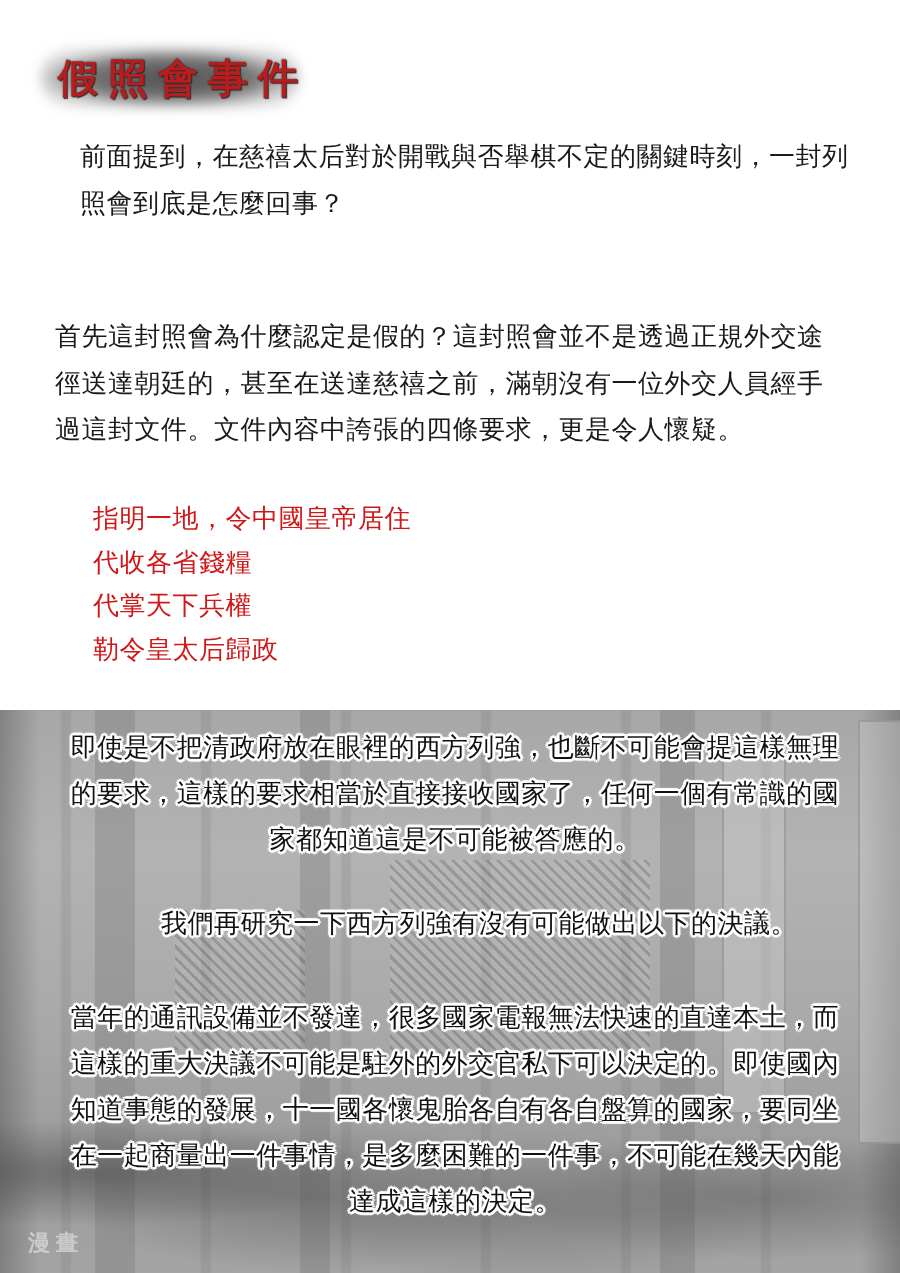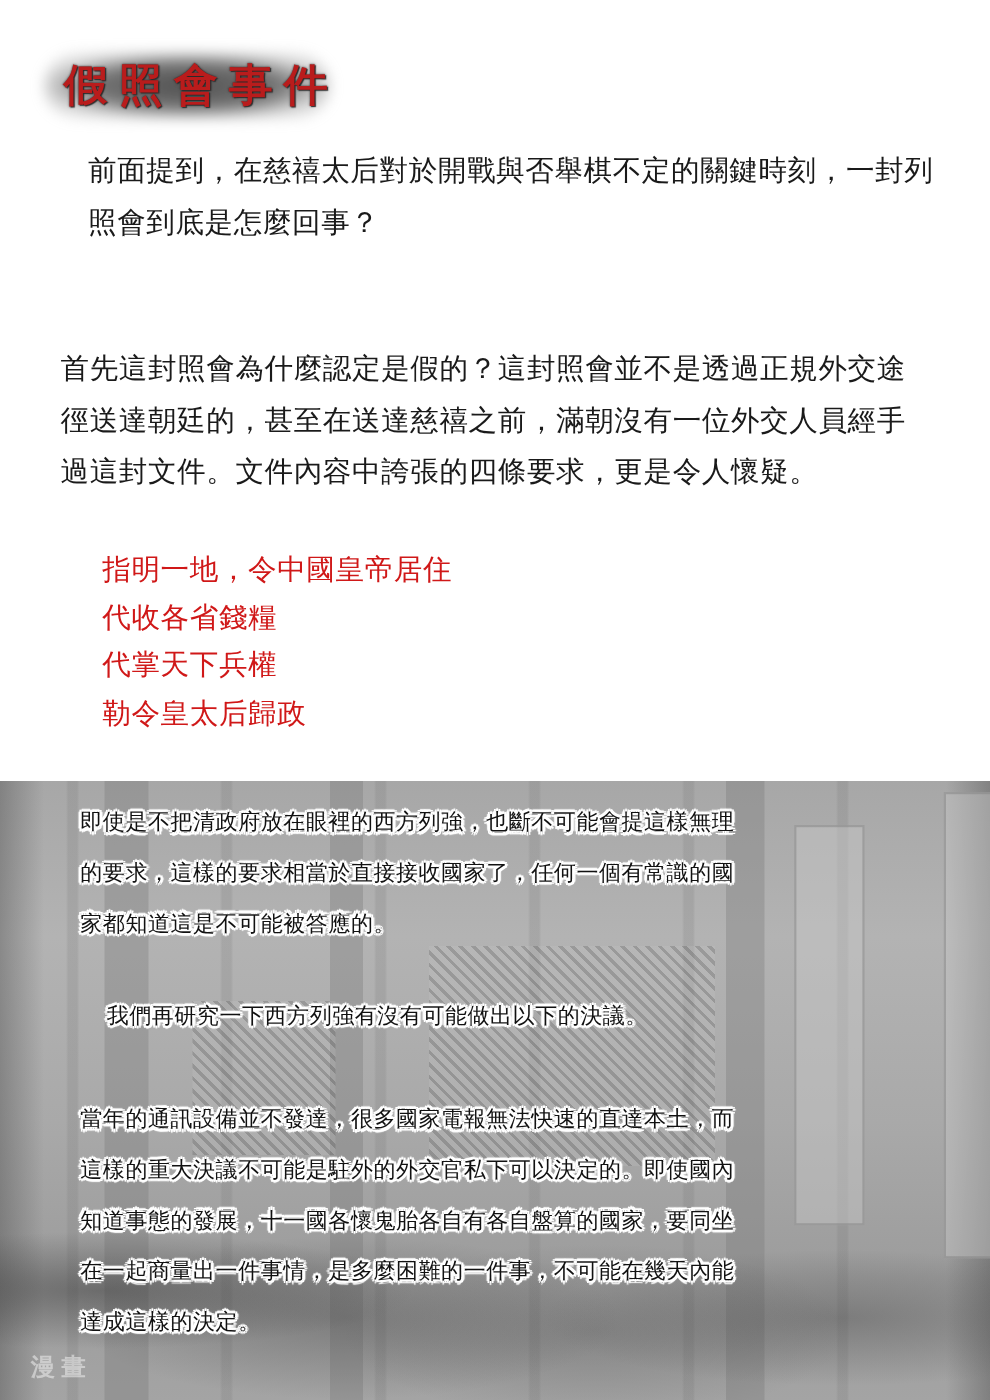--- a/index.html
+++ b/index.html
@@ -70,27 +70,28 @@
   .photo .crowd {
     position: absolute; left: 0; bottom: 0; width: 900px; height: 250px;
     background:
       radial-gradient(ellipse at 10% 60%, rgba(50,50,50,0.45) 0%, rgba(50,50,50,0) 25%),
       radial-gradient(ellipse at 35% 70%, rgba(60,60,60,0.35) 0%, rgba(60,60,60,0) 30%),
       radial-gradient(ellipse at 60% 75%, rgba(70,70,70,0.3) 0%, rgba(70,70,70,0) 30%),
       radial-gradient(ellipse at 85% 70%, rgba(60,60,60,0.35) 0%, rgba(60,60,60,0) 25%);
   }
 
   .outlined {
-    position: absolute; left: 73px; width: 800px;
-    font-size: 20px; line-height: 46px; color: #111;
+    position: absolute; left: 55px; width: 800px;
+    font-size: 26px; line-height: 46px; color: #111;
     letter-spacing: 0.5px;
     text-shadow:
       -2px -2px 0 #fff, 2px -2px 0 #fff, -2px 2px 0 #fff, 2px 2px 0 #fff,
       0 -2px 0 #fff, 0 2px 0 #fff, -2px 0 0 #fff, 2px 0 0 #fff,
       -3px 0 1px #fff, 3px 0 1px #fff, 0 3px 1px #fff, 0 -3px 1px #fff;
+    text-align: center;
   }
   .outlined .line { display: block; white-space: nowrap; }
   #p3 { top: 724px; }
   #p4 { top: 900px; margin-left: 24px; }
   #p5 { top: 994px; }
 
   .watermark {
     position: absolute; left: 28px; top: 1228px;
     font-size: 22px; color: rgba(240,240,240,0.55);
     letter-spacing: 6px; font-weight: bold;

